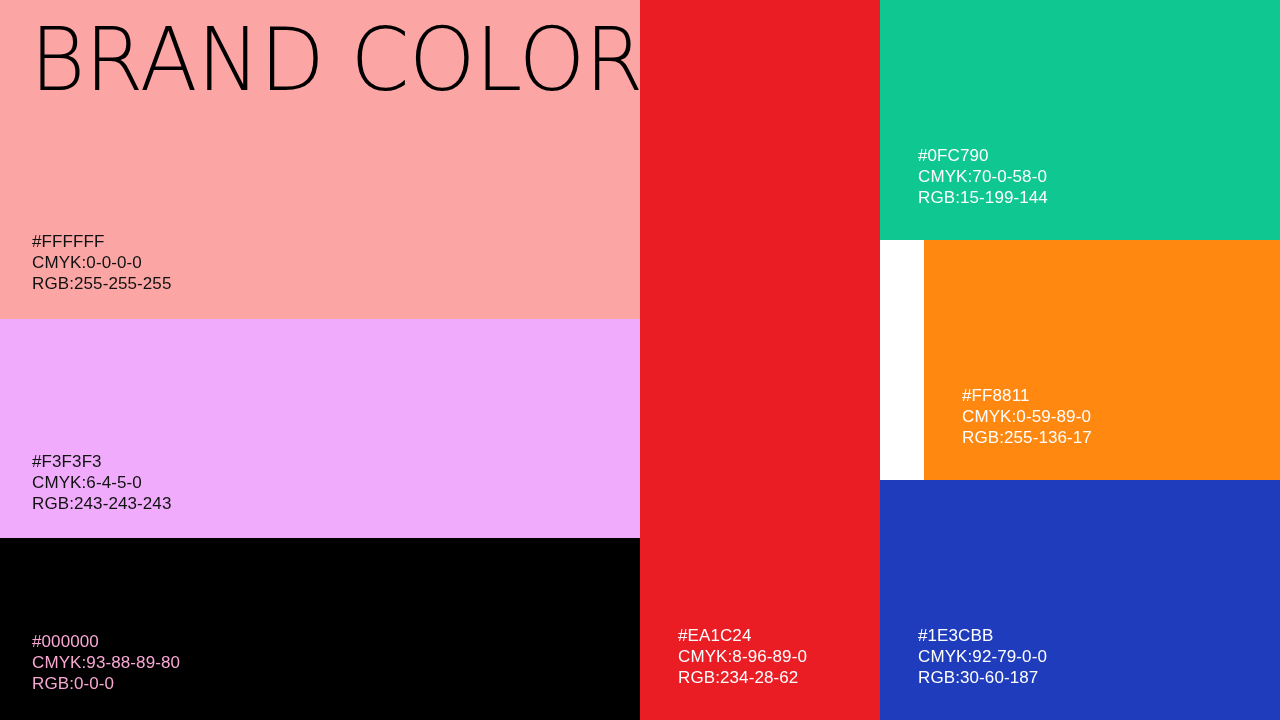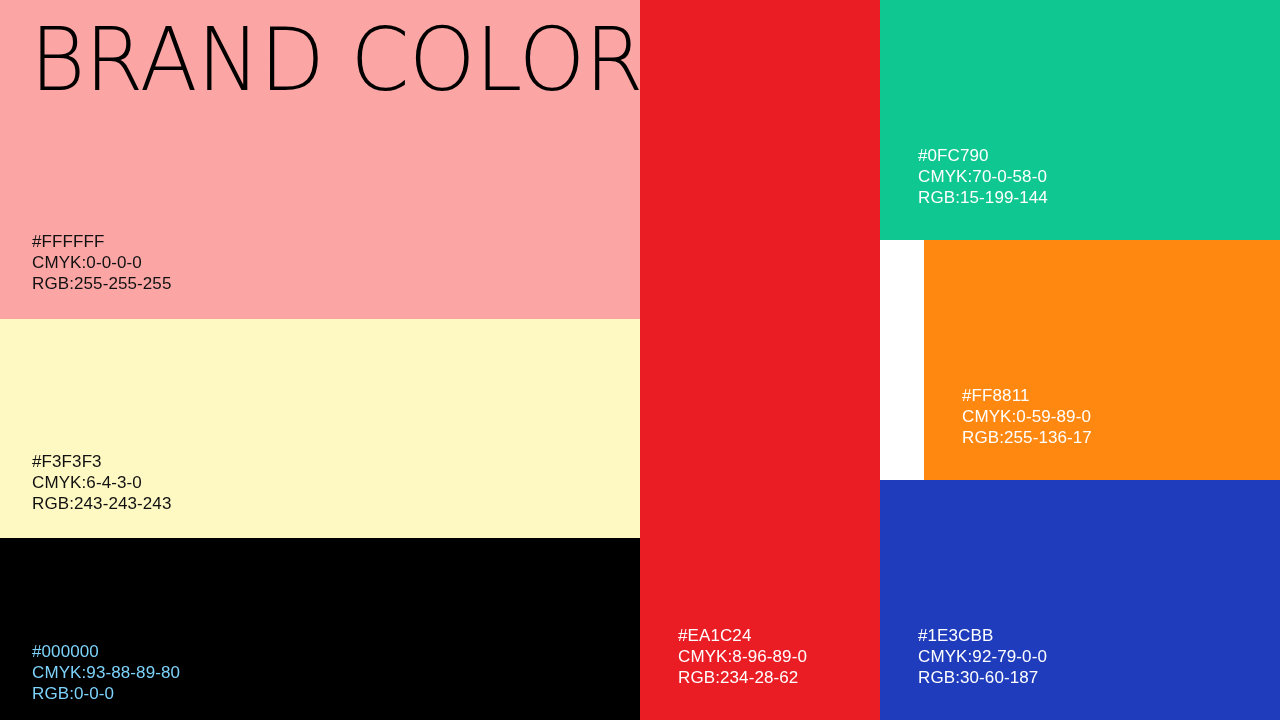--- a/index.html
+++ b/index.html
@@ -60,29 +60,29 @@
 
   
   .sw-white {
     left: 0; top: 0; width: 640px; height: 319px;
     background: #fca5a5;
   }
   .sw-white .swatch-info { top: 232px; color: #111111; }
 
   .sw-gray {
     left: 0; top: 319px; width: 640px; height: 219px;
-    background: #fef9c3;
+    background: #f0abfc;
   }
   .sw-gray .swatch-info { top: 133px; color: #111111; }
 
   .sw-black {
     left: 0; top: 538px; width: 640px; height: 182px;
     background: #000000;
   }
-  .sw-black .swatch-info { top: 104px; color: #7dd3fc; }
+  .sw-black .swatch-info { top: 94px; color: #f9a8d4; }
 
   
   .sw-red {
     left: 0; top: 0; width: 240px; height: 720px;
     background: #EA1C24;
     padding-left: 12px;
   }
   .sw-red .swatch-info { top: 626px; color: #FFFFFF; }
 
   
@@ -132,21 +132,21 @@
       <div class="swatch-info">
         <span class="line">#FFFFFF</span>
         <span class="line">CMYK:0-0-0-0</span>
         <span class="line">RGB:255-255-255</span>
       </div>
     </div>
 
     <div class="swatch sw-gray">
       <div class="swatch-info">
         <span class="line">#F3F3F3</span>
-        <span class="line">CMYK:6-4-3-0</span>
+        <span class="line">CMYK:6-4-5-0</span>
         <span class="line">RGB:243-243-243</span>
       </div>
     </div>
 
     <div class="swatch sw-black">
       <div class="swatch-info">
         <span class="line">#000000</span>
         <span class="line">CMYK:93-88-89-80</span>
         <span class="line">RGB:0-0-0</span>
       </div>

